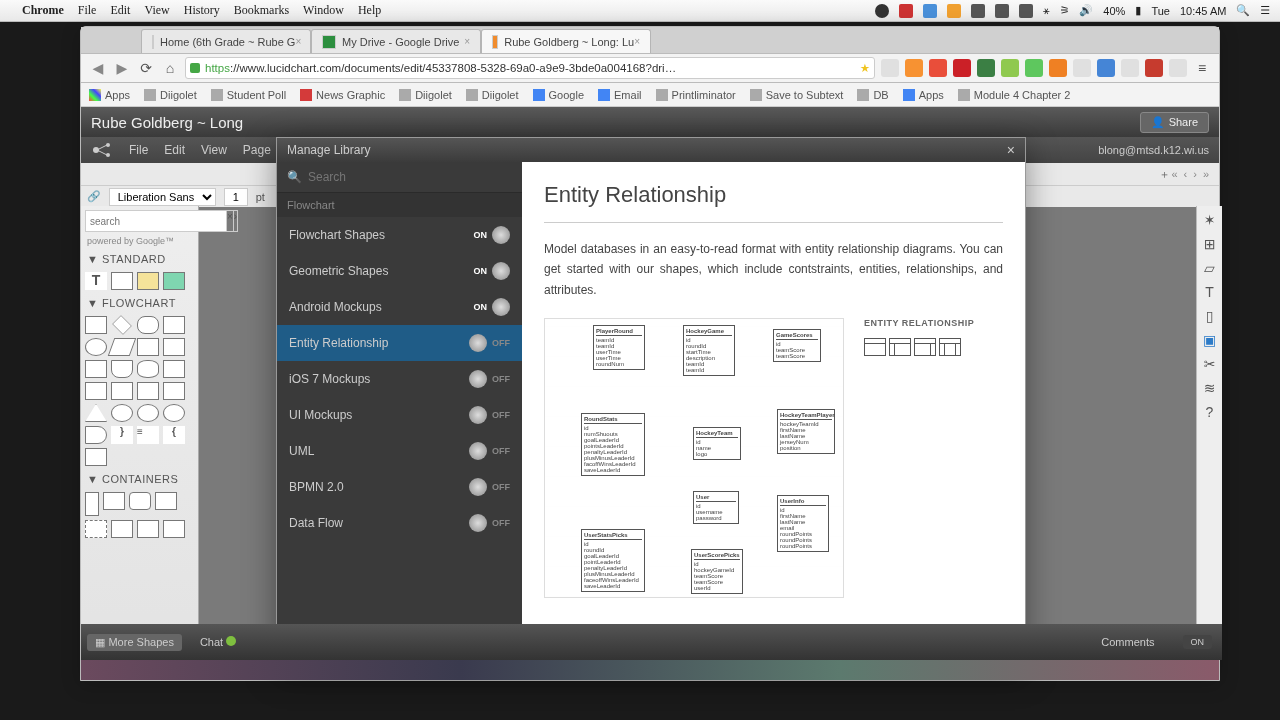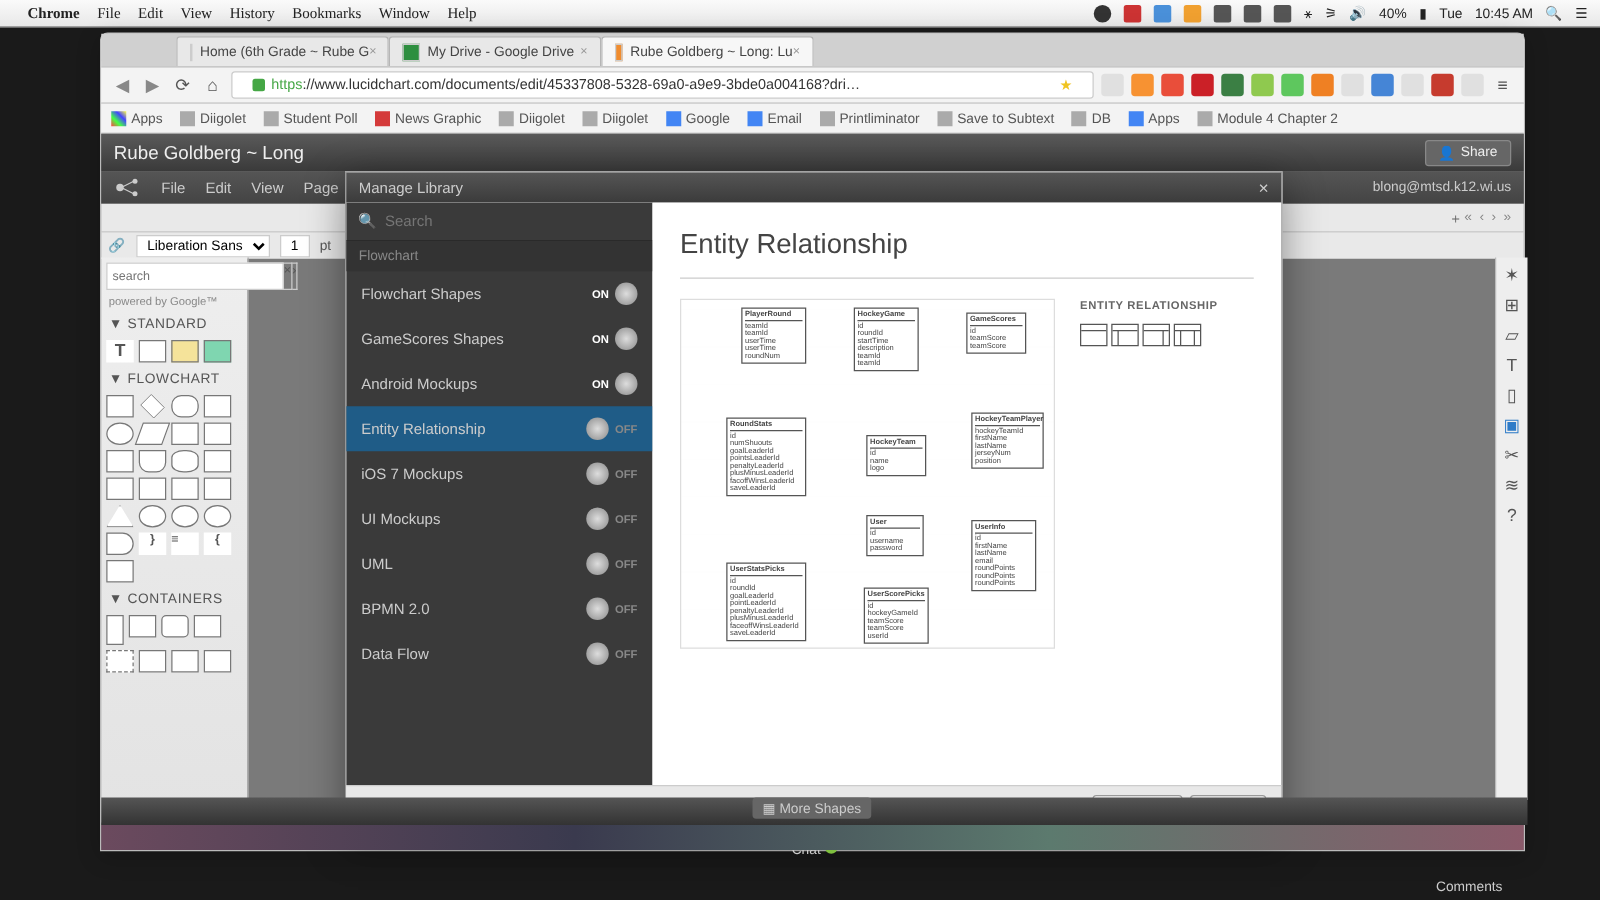--- a/index.html
+++ b/index.html
@@ -21,21 +21,21 @@
 
 .tabbar { display:flex; background: #d0d0d0; height: 26px; align-items:flex-end; padding-left: 60px; gap:-1px; margin-top:-22px;}
 .tab { height: 24px; background: #e8e8e8; border: 1px solid #b5b5b5; border-bottom: none; display:flex; align-items:center; padding: 0 10px; font-size:11px; color:#444; width: 170px; border-radius: 3px 3px 0 0; overflow: hidden; white-space: nowrap;}
 .tab.active { background: #f7f7f7; }
 .tab .fav { width:14px; height:14px; margin-right:6px; background:#eee; border:1px solid #ccc; display:inline-block;}
 .tab .close { margin-left:auto; color:#999; font-size:10px;}
 
 .addrbar { height: 30px; background: #f3f3f3; border-top:1px solid #bbb; border-bottom:1px solid #bbb; display:flex; align-items:center; padding: 0 8px; gap:6px;}
 .addrbar .nav { color:#888; font-size:14px; width:18px; text-align:center;}
 .addrbar .nav.active { color:#555; }
-.omni { flex:1; height:22px; background:#fff; border:1px solid #ccc; border-radius:3px; display:flex; align-items:center; padding: 0 16px; font-size:11.5px; color:#333; }
+.omni { flex:1; height:22px; background:#fff; border:1px solid #ccc; border-radius:3px; display:flex; align-items:center; padding: 0 4px; font-size:11.5px; color:#333; }
 .omni .lock { width:10px; height:10px; background:#45a745; margin-right:5px; border-radius:2px;}
 .omni .https { color:#45a745; }
 .addrbar .ext { width:18px; height:18px; background:#ccc; border-radius:3px;}
 .addrbar .ext.c1{background:#f79232;} .addrbar .ext.c2{background:#e94e3a;} .addrbar .ext.c3{background:#cb2027;} .addrbar .ext.c4{background:#3b7f44;}
 .addrbar .ext.c5{background:#8fc94f;} .addrbar .ext.c6{background:#5ec75e;} .addrbar .ext.c7{background:#ef8023;} .addrbar .ext.c8{background:#e0e0e0;}
 .addrbar .ext.c9{background:#4585d6;} .addrbar .ext.c10{background:#c63b2e;}
 
 .bmbar { height: 24px; background: #f3f3f3; border-bottom:1px solid #ccc; display:flex; align-items:center; padding: 0 8px; gap:14px; font-size:11px; color:#555;}
 .bm { display:flex; align-items:center; gap:4px; white-space: nowrap; }
 .bm .bico { width:12px; height:12px; background:#aaa;}
@@ -101,21 +101,21 @@
 .mrt .side .sbox { width:22px; height:18px; border:1px solid #555; position:relative;}
 
 .mfoot { height:38px; background:#e8e8e8; border-top:1px solid #ccc; display:flex; align-items:center; justify-content:flex-end; padding:0 12px; gap:6px;}
 .mfoot button { padding:4px 16px; font-size:12px; background:linear-gradient(#fafafa,#ddd); border:1px solid #999; border-radius:3px; cursor:pointer;}
 
 
 .rtb { position:absolute; right:-3px; top:99px; width:26px; bottom:40px; background:#eee; border-left:1px solid #bbb; display:flex; flex-direction:column; gap:6px; padding:6px 0; align-items:center;}
 .rtb .rt { width:18px; height:18px; color:#555; font-size:14px; text-align:center;}
 
 
-.bbar { position:absolute; left:0; right:-3px; bottom:20px; height:22px; background:linear-gradient(#555,#333); display:flex; align-items:center; padding:0 10px; color:#ccc; font-size:11px; gap:18px;flex-direction:column;}
+.bbar { position:absolute; left:0; right:-3px; bottom:20px; height:36px; background:linear-gradient(#555,#333); display:flex; align-items:center; padding:0 10px; color:#ccc; font-size:11px; gap:18px;}
 .bbar .more { background:#666; padding:2px 8px; border-radius:3px; margin-left:-4px;}
 .bbar .cmts { margin-left:auto; margin-right:10px;}
 .bbar .swon { background:#444; padding:2px 8px; border-radius:3px; font-size:9px;}
 
 .bgphoto { position:absolute; left:0; right:0; bottom:0; height:20px; background: linear-gradient(90deg,#6b4a5e,#3a3a4e,#5c7a6e,#8a5a6a);}
 </style>
 </head>
 <body>
 
 <div class="menubar">
@@ -362,21 +362,21 @@
           <div id="libsections">
               <div class="sect">Flowchart</div>
               <div class="row">
                 <span>Flowchart Shapes</span>
                 <div class="tgl on">
                   <span>ON</span>
                   <div class="knob"></div>
                 </div>
               </div>
               <div class="row">
-                <span>GameScores Shapes</span>
+                <span>Geometric Shapes</span>
                 <div class="tgl on">
                   <span>ON</span>
                   <div class="knob"></div>
                 </div>
               </div>
               <div class="row">
                 <span>Android Mockups</span>
                 <div class="tgl on">
                   <span>ON</span>
                   <div class="knob"></div>
@@ -422,20 +422,21 @@
                 <div class="tgl off">
                   <div class="knob"></div>
                   <span style="color: rgb(136, 136, 136);">OFF</span>
                 </div>
               </div>
             </div>
         </div>
         <div class="mrt">
           <h1>Entity Relationship</h1>
           <hr>
+          <p>Model databases in an easy-to-read format with entity relationship diagrams. You can get started with our shapes, which include contstraints, entities, relationships, and attributes.</p>
           <div class="preview">
             <div class="erd" id="erd">
                 <div class="ebox" style="left: 48px; top: 6px; width: 52px;">
                   <div class="etitle">PlayerRound</div>
                   <div>teamId</div>
                   <div>teamId</div>
                   <div></div>
                   <div>userTime</div>
                   <div>userTime</div>
                   <div>roundNum</div>

